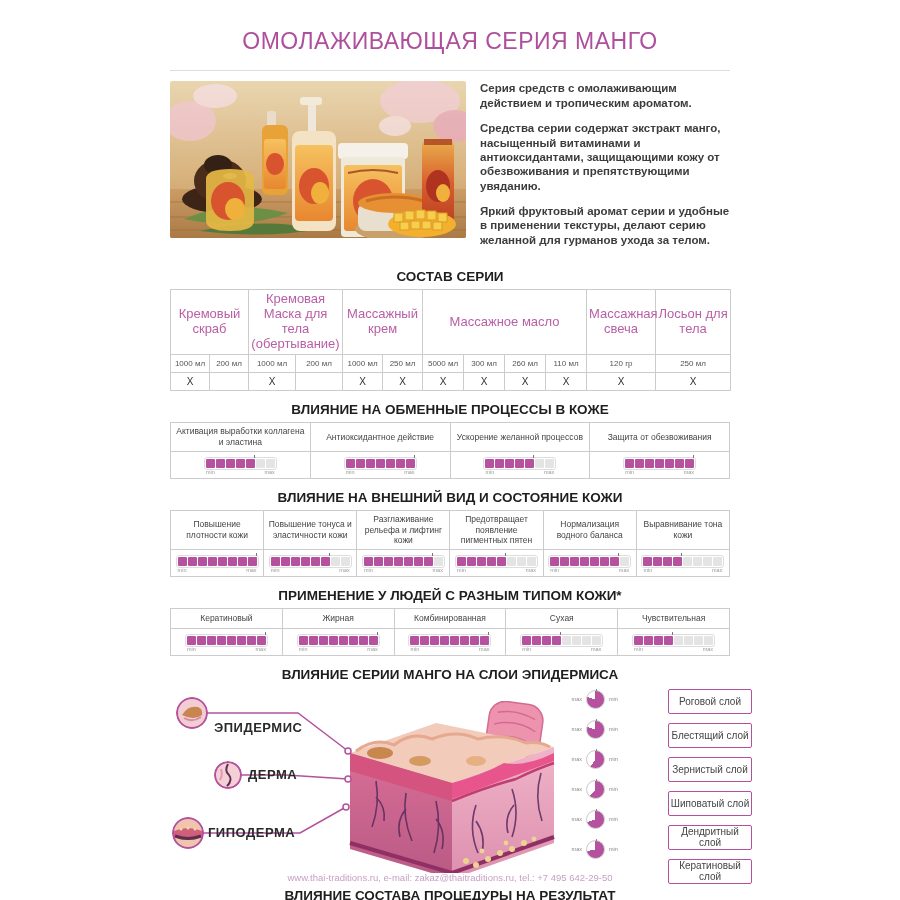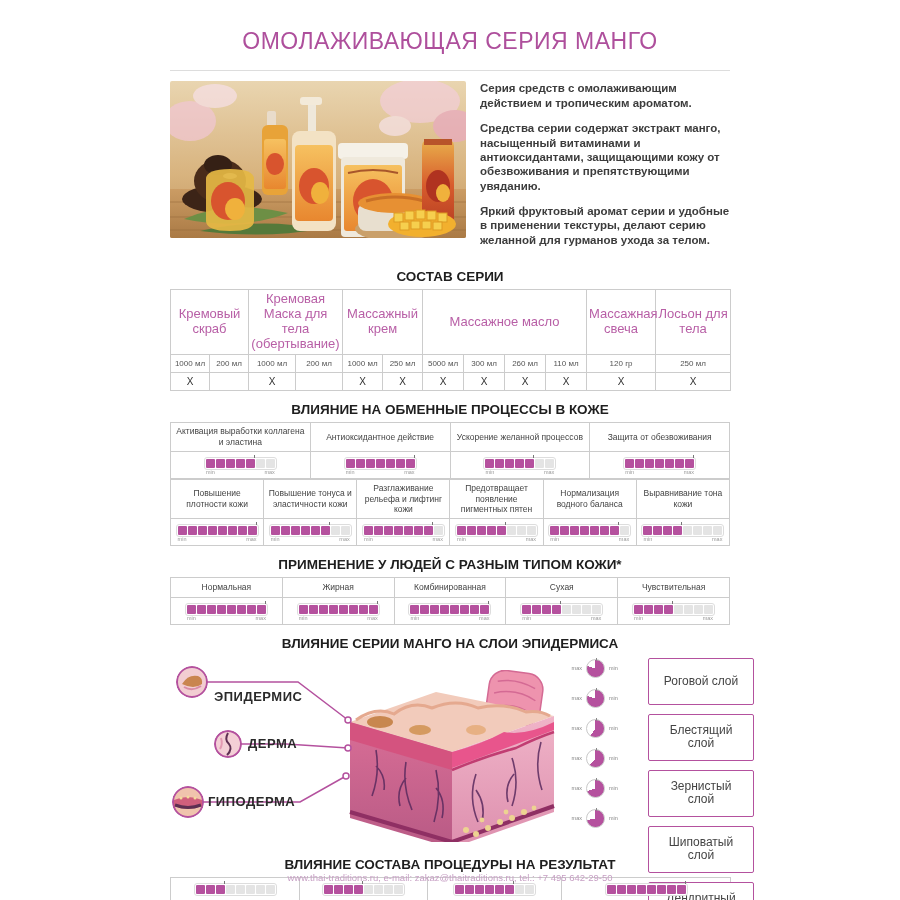--- a/index.html
+++ b/index.html
@@ -48,21 +48,21 @@
   .inset{position:absolute;border-radius:50%;}
   .lines-overlay{position:absolute;left:0;top:0;width:560px;height:190px;pointer-events:none;}
   .pies-col{position:absolute;left:398px;top:2px;display:flex;flex-direction:column;gap:9px;}
   .pierow{height:21px;display:flex;align-items:center;gap:4px;justify-content:center;}
   .pie{position:relative;width:17px;height:17px;border-radius:50%;border:1px solid #c9c9c9;}
   .pie::after{content:"";position:absolute;left:50%;top:-2px;width:1px;height:3px;background:#888;}
   .pmm{font-size:5.5px;color:#888;width:14px;}
   .layers-col{position:absolute;left:478px;top:2px;display:flex;flex-direction:column;gap:9px;}
   .layer-box{width:80px;height:21px;border:1px solid #b4519e;border-radius:2px;background:#fff;
              display:flex;align-items:center;justify-content:center;text-align:center;
-             font-size:12px;color:#444;line-height:1.1;padding:12px;}
+             font-size:10px;color:#444;line-height:1.1;padding:1px;margin-left:20px;}
   .footer{position:absolute;left:0;top:872px;width:900px;text-align:center;
           font-size:9.5px;color:#c79fc4;}
 </style>
 </head>
 <body>
 
 <div class="page">
   <div class="content">
 
     <h1 class="main-title">ОМОЛАЖИВАЮЩАЯ СЕРИЯ МАНГО</h1>
@@ -276,20 +276,21 @@
                   <span class="sq on"></span>
                   <span class="sq on"></span>
                   <span class="sq on"></span>
                   <span class="sq on"></span>
                   <span class="sq on tick"></span>
                 </span><span class="mm mm-l">min</span><span class="mm mm-r">max</span></span></td>
       </tr>
     </tbody>
       </table>
 
+    <div class="sec-title">ВЛИЯНИЕ НА ВНЕШНИЙ ВИД И СОСТОЯНИЕ КОЖИ</div>
     <table class="rate">
       <tbody>
           <tr class="hdr3">
         <td class="rlabel">Повышение плотности кожи</td>
         <td class="rlabel">Повышение тонуса и эластичности кожи</td>
         <td class="rlabel">Разглаживание рельефа и лифтинг кожи</td>
         <td class="rlabel">Предотвращает появление пигментных пятен</td>
         <td class="rlabel">Нормализация водного баланса</td>
         <td class="rlabel">Выравнивание тона кожи</td>
       </tr>
@@ -355,21 +356,21 @@
                   <span class="sq off"></span>
                 </span><span class="mm mm-l">min</span><span class="mm mm-r">max</span></span></td>
       </tr>
     </tbody>
       </table>
 
     <div class="sec-title">ПРИМЕНЕНИЕ У ЛЮДЕЙ С РАЗНЫМ ТИПОМ КОЖИ*</div>
     <table class="rate">
       <tbody>
           <tr class="hdr1">
-        <td class="rlabel">Нормальная</td>
+        <td class="rlabel">Кератиновый</td>
         <td class="rlabel">Жирная</td>
         <td class="rlabel">Комбинированная</td>
         <td class="rlabel">Сухая</td>
         <td class="rlabel">Чувствительная</td>
       </tr>
       <tr>
         <td class="rbar"><span class="barwrap"><span class="bar">
                   <span class="sq on"></span>
                   <span class="sq on"></span>
                   <span class="sq on"></span>

